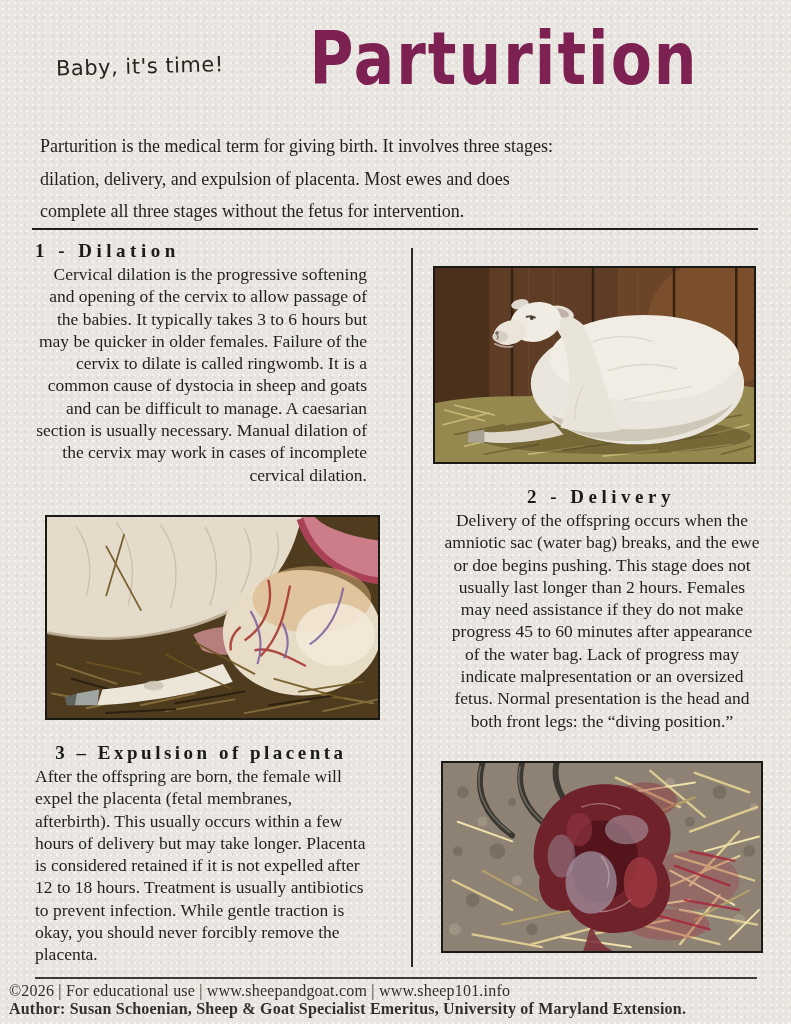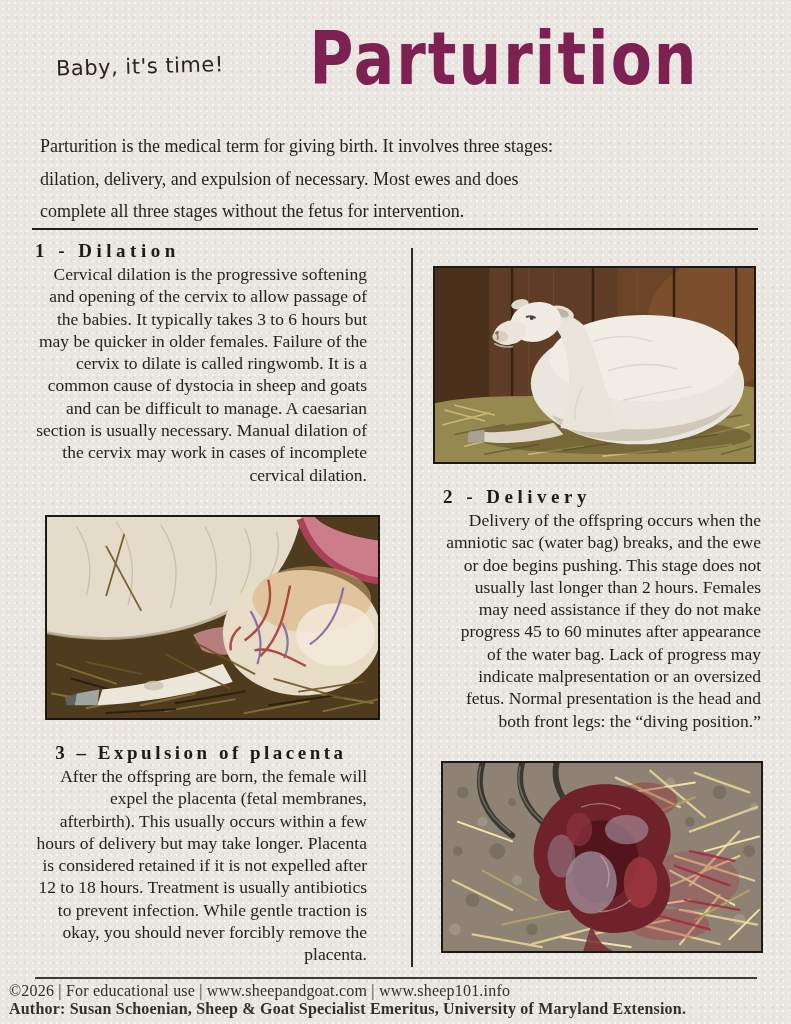--- a/index.html
+++ b/index.html
@@ -51,24 +51,24 @@
   .section-heading{
     position:absolute;
     font-weight:bold;font-size:19px;letter-spacing:4.5px;
     color:#1d1b18;white-space:nowrap;
   }
   .section-body{
     position:absolute;font-size:17.5px;line-height:22.3px;color:#211f1c;
   }
   .h-s1{left:35px;top:240px;width:332px;}
   .b-s1{left:35px;top:263px;width:332px;text-align:right;}
-  .h-s2{left:443px;top:486px;width:316px;text-align:left;}
-  .b-s2{left:443px;top:509px;width:318px;text-align:right;}
+  .h-s2{left:443px;top:486px;width:316px;text-align:center;}
+  .b-s2{left:443px;top:509px;width:318px;text-align:center;}
   .h-s3{left:35px;top:742px;width:332px;text-align:center;letter-spacing:3.5px;}
-  .b-s3{left:35px;top:765px;width:332px;text-align:right;}
+  .b-s3{left:35px;top:765px;width:332px;}
   figure{margin:0;padding:0;position:absolute;border:2px solid #1b1916;background:#777;}
   figure svg{display:block;width:100%;height:100%;}
   .fig-ewe{left:433px;top:266px;width:319px;height:194px;}
   .fig-birth{left:45px;top:515px;width:331px;height:201px;}
   .fig-placenta{left:441px;top:761px;width:318px;height:188px;}
   .rule-bottom{
     position:absolute;left:35px;top:977px;width:722px;height:2px;
     background:#3f3c38;border:0;margin:0;
   }
   .footer-line{
@@ -81,21 +81,21 @@
 </head>
 <body>
 
 <div class="page">
 
   <div class="tagline">Baby, it's time!</div>
   <div class="page-title">Parturition</div>
 
   <div class="intro">
     <div>Parturition is the medical term for giving birth. It involves three stages:</div>
-    <div>dilation, delivery, and expulsion of necessary. Most ewes and does</div>
+    <div>dilation, delivery, and expulsion of placenta. Most ewes and does</div>
     <div>complete all three stages without the fetus for intervention.</div>
   </div>
 
   <div class="rule-top"></div>
   <div class="v-divider"></div>
 
   <div class="section-heading h-s1">1 - Dilation</div>
   <div class="section-body b-s1">Cervical dilation is the progressive softening and opening of the cervix to allow passage of the babies. It typically takes 3 to 6 hours but may be quicker in older females. Failure of the cervix to dilate is called ringwomb. It is a common cause of dystocia in sheep and goats and can be difficult to manage. A caesarian section is usually necessary. Manual dilation of the cervix may work in cases of incomplete cervical dilation.</div>
 
   <figure class="fig-ewe">

